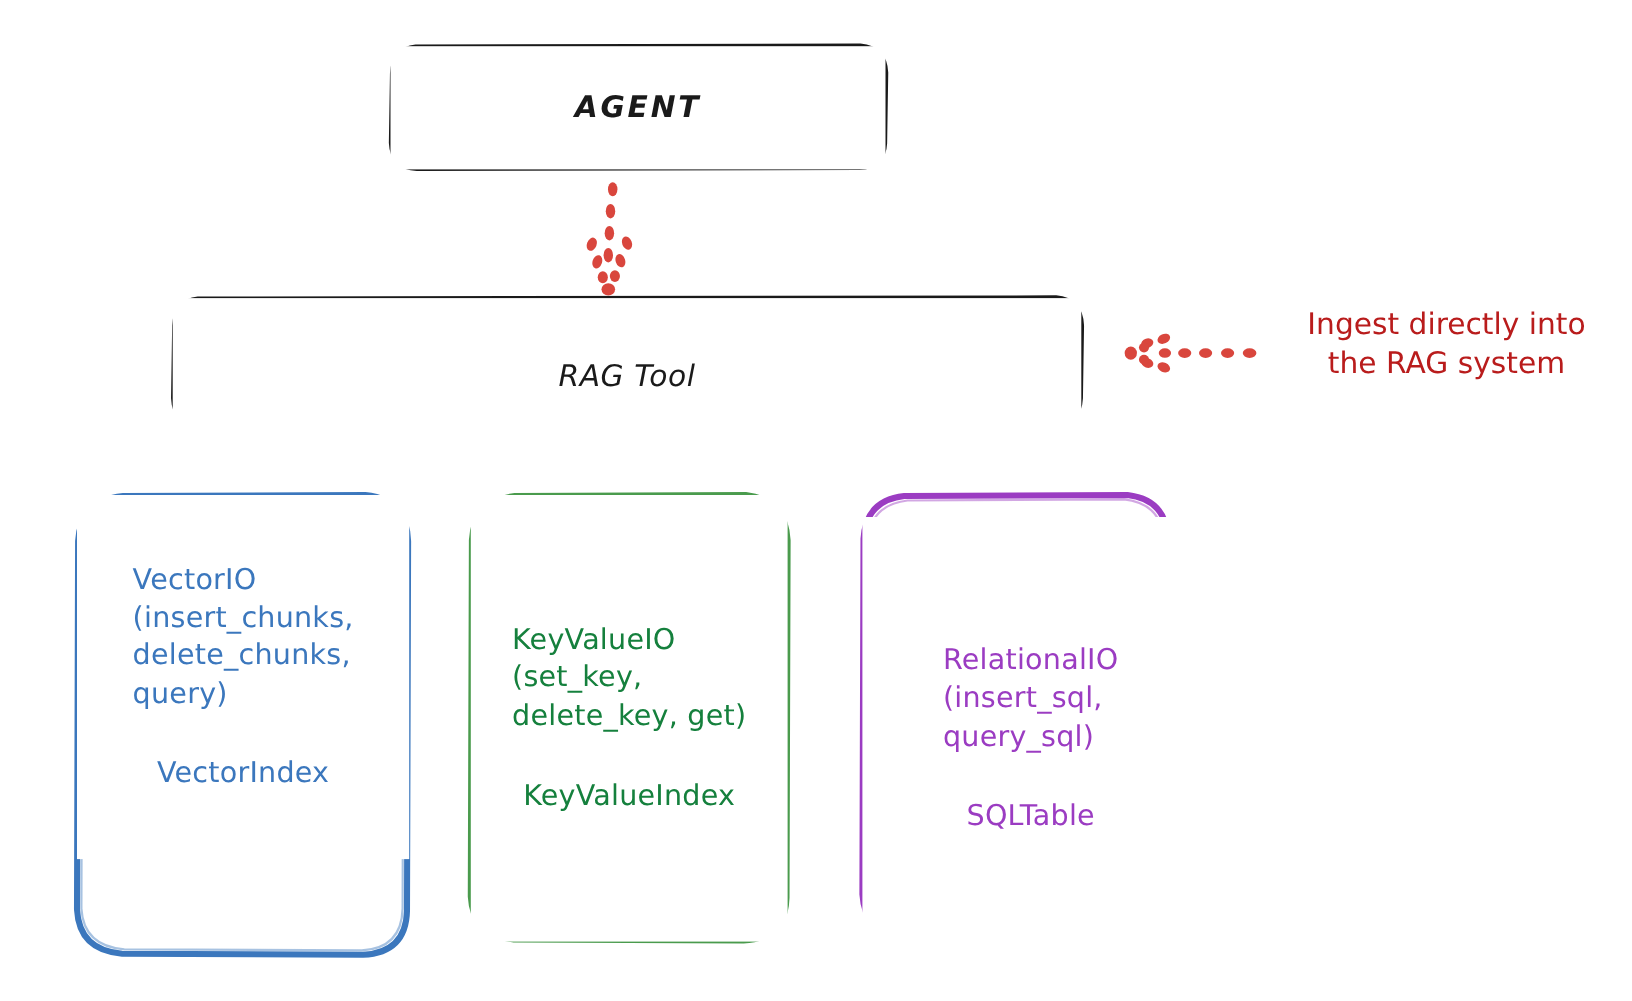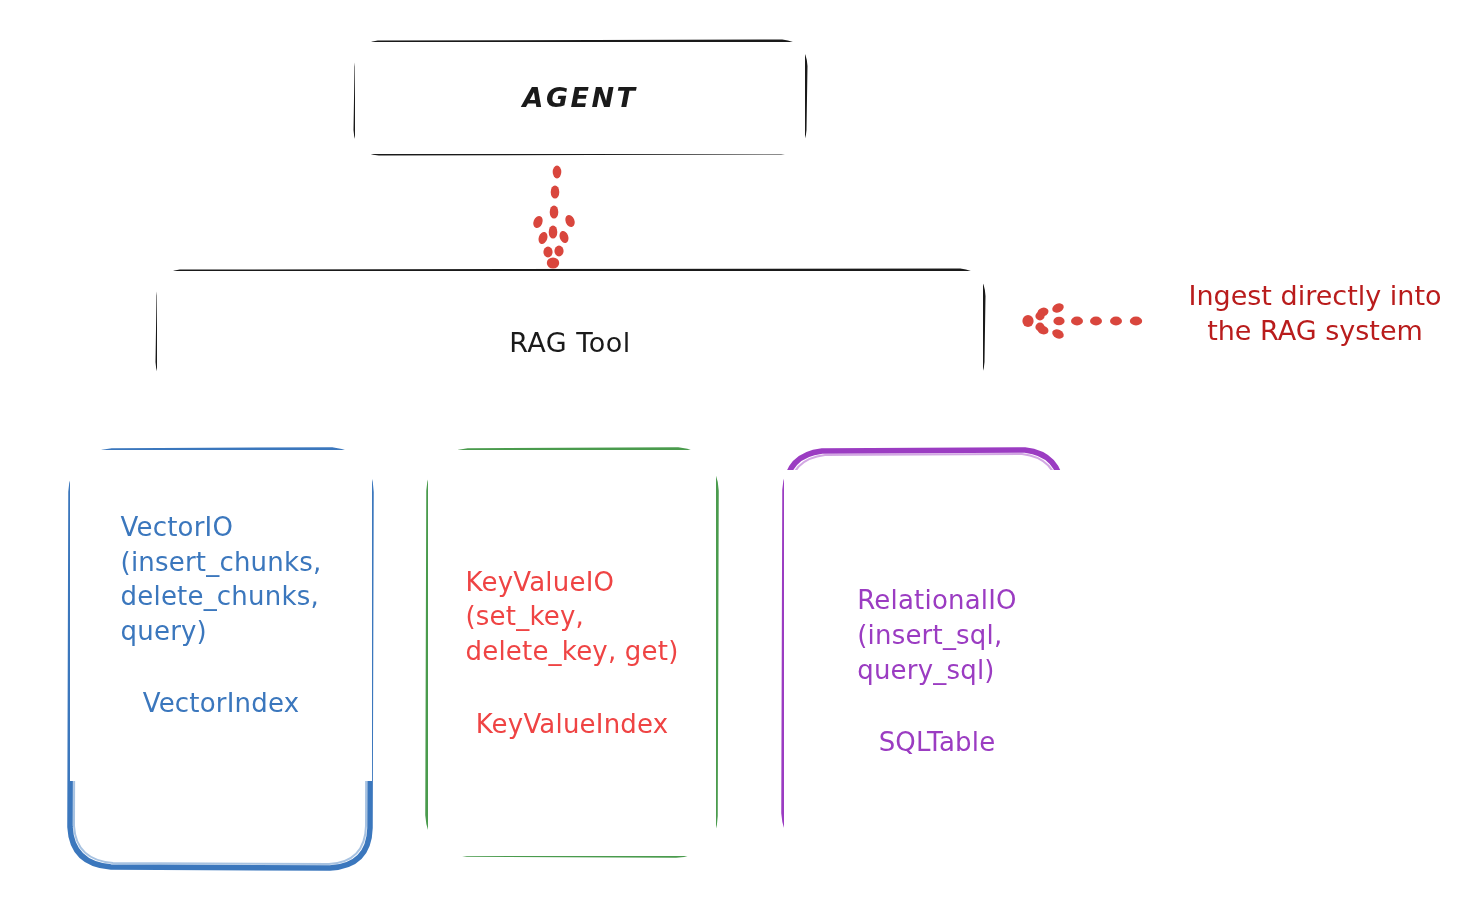--- a/index.html
+++ b/index.html
@@ -55,20 +55,21 @@
     letter-spacing: 2.5px;
     color: #1a1a1a;
   }
 
   
   #ragtool-node {
     left: 157px;
     top: 271px;
     width: 826px;
     height: 144px;
+    font-style: italic;
   }
   #ragtool-node .label {
     font-family: "DejaVu Sans", sans-serif;
     font-size: 27px;
     letter-spacing: 0.5px;
     color: #1a1a1a;
   }
 
   
   #vectorio-node {
@@ -94,21 +95,21 @@
     font-family: "DejaVu Sans", sans-serif;
     font-size: 26px;
     line-height: 1.33;
     letter-spacing: 0.2px;
   }
   .provider .label.secondary {
     margin-top: 38px;
   }
 
   .c-blue   { color: #3b77bd; }
-  .c-green  { color: #ef4444; }
+  .c-green  { color: #15803d; }
   .c-purple { color: #9b3cc2; }
 
   
   #ingest-annotation {
     position: absolute;
     left: 1150px;
     top: 278px;
     width: 330px;
     text-align: center;
     color: #b91c1c;

